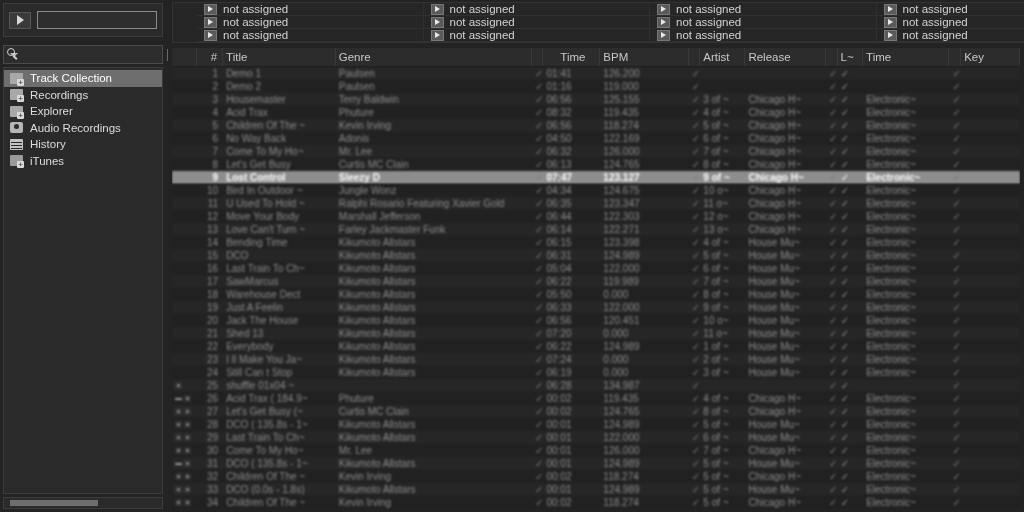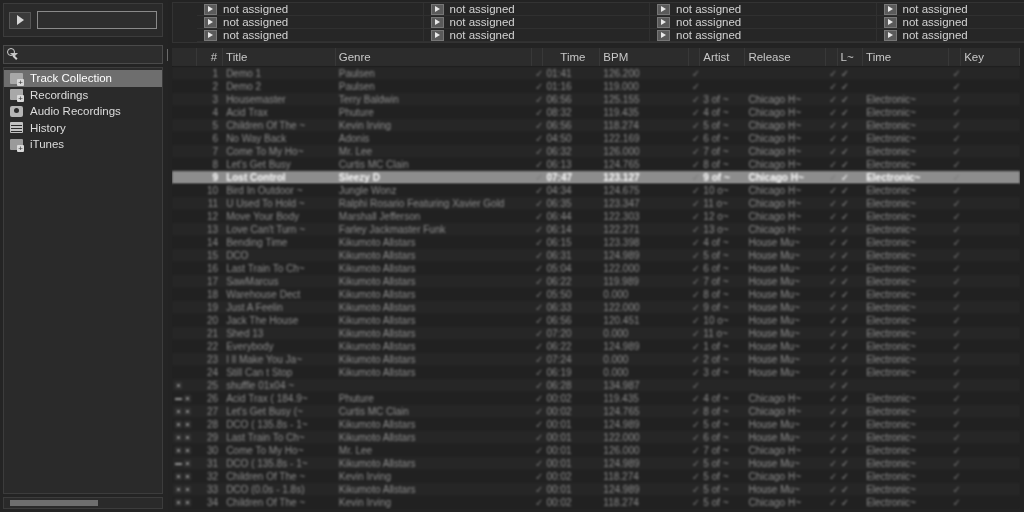--- a/index.html
+++ b/index.html
@@ -151,20 +151,24 @@
     <div id="tree">
       <div class="tree-item sel">
         <span class="tree-ico ico-folder"></span>
         <span>Track Collection</span>
       </div>
       <div class="tree-item">
         <span class="tree-ico ico-folder"></span>
         <span>Recordings</span>
       </div>
       <div class="tree-item">
+        <span class="tree-ico ico-folder"></span>
+        <span>Explorer</span>
+      </div>
+      <div class="tree-item">
         <span class="tree-ico ico-cam"></span>
         <span>Audio Recordings</span>
       </div>
       <div class="tree-item">
         <span class="tree-ico ico-hist"></span>
         <span>History</span>
       </div>
       <div class="tree-item">
         <span class="tree-ico ico-note"></span>
         <span>iTunes</span>

